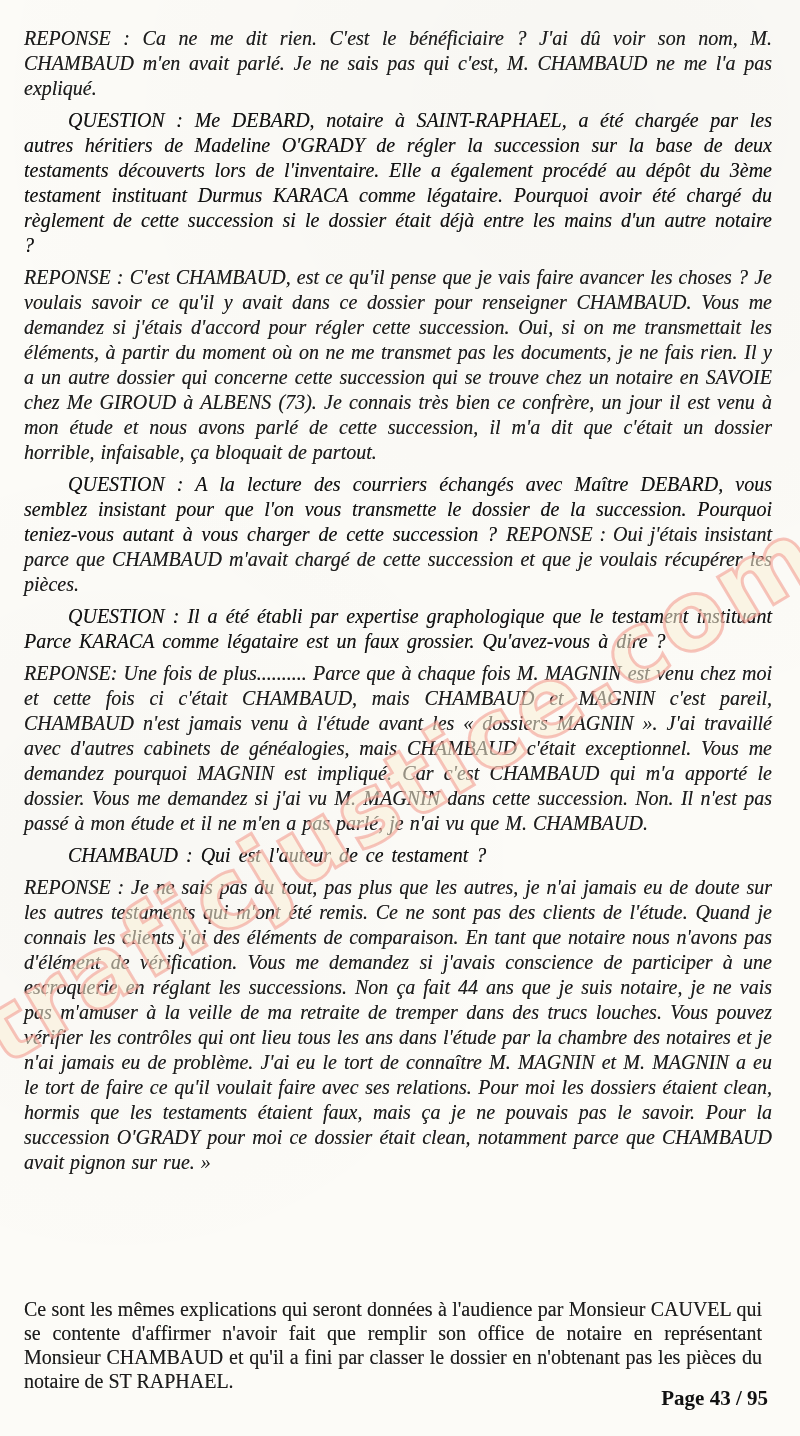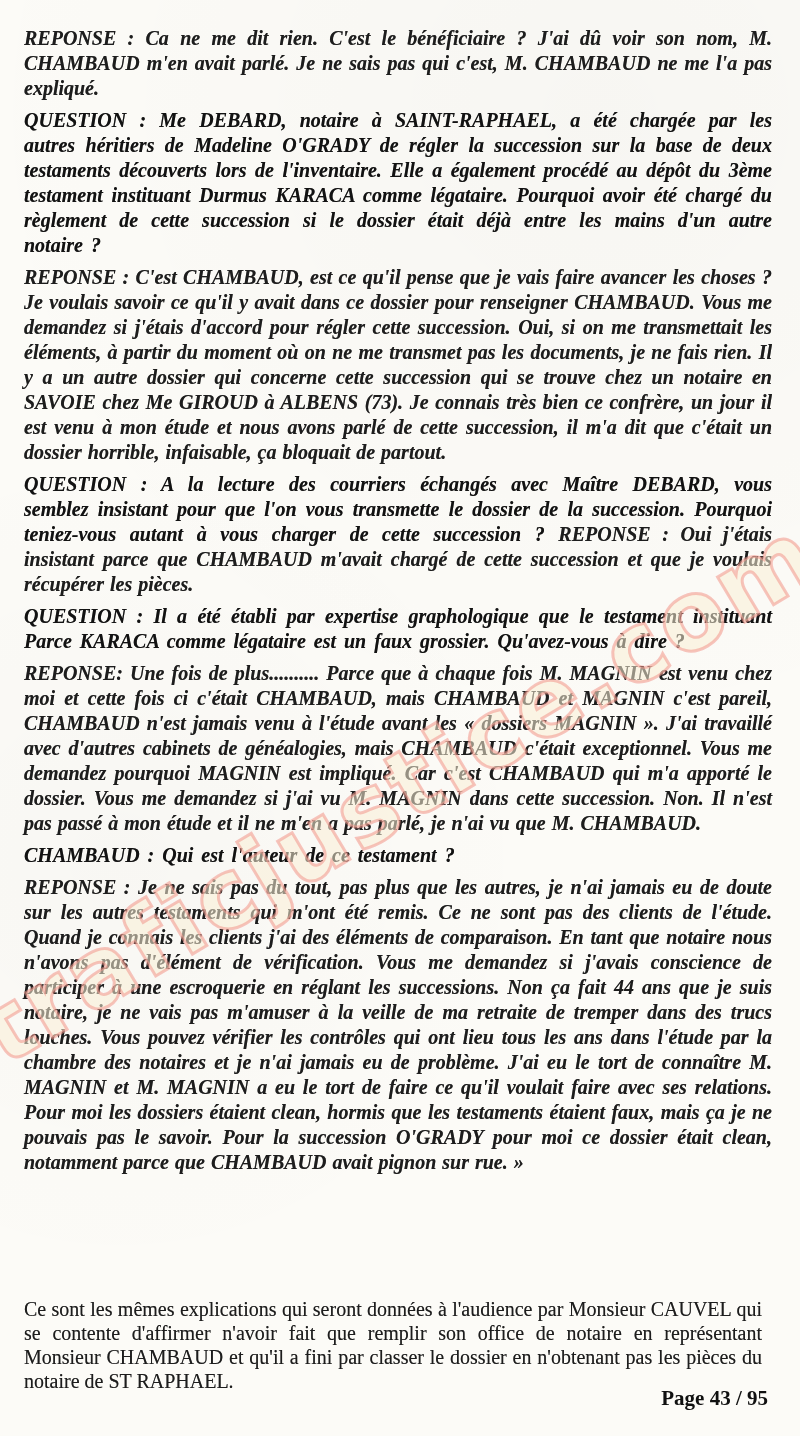--- a/index.html
+++ b/index.html
@@ -24,25 +24,26 @@
     margin: 0 0 7px 0;
     font-style: italic;
     font-size: 20px;
     line-height: 25px;
     text-align: justify;
     color: #1d1d1d;
     word-spacing: 1px;
     text-shadow: 0 0 0.4px rgba(20,20,20,0.55);
   }
   .seg-question {
-    font-weight: 700;
+    font-weight: 400;
     word-spacing: 3px;
     color: #121212;
+    margin-left: 44px;
   }
-  .seg-reponse { font-weight: 700; }
+  .seg-reponse { font-weight: 400; }
   .closing {
     position: absolute; top: 1271px; left: 0; right: 10px;
     font-style: normal;
     font-size: 20px;
     line-height: 24px;
     text-align: justify;
     color: #1d1d1d;
     margin: 0;
     text-shadow: 0 0 0.4px rgba(20,20,20,0.5);
   }

